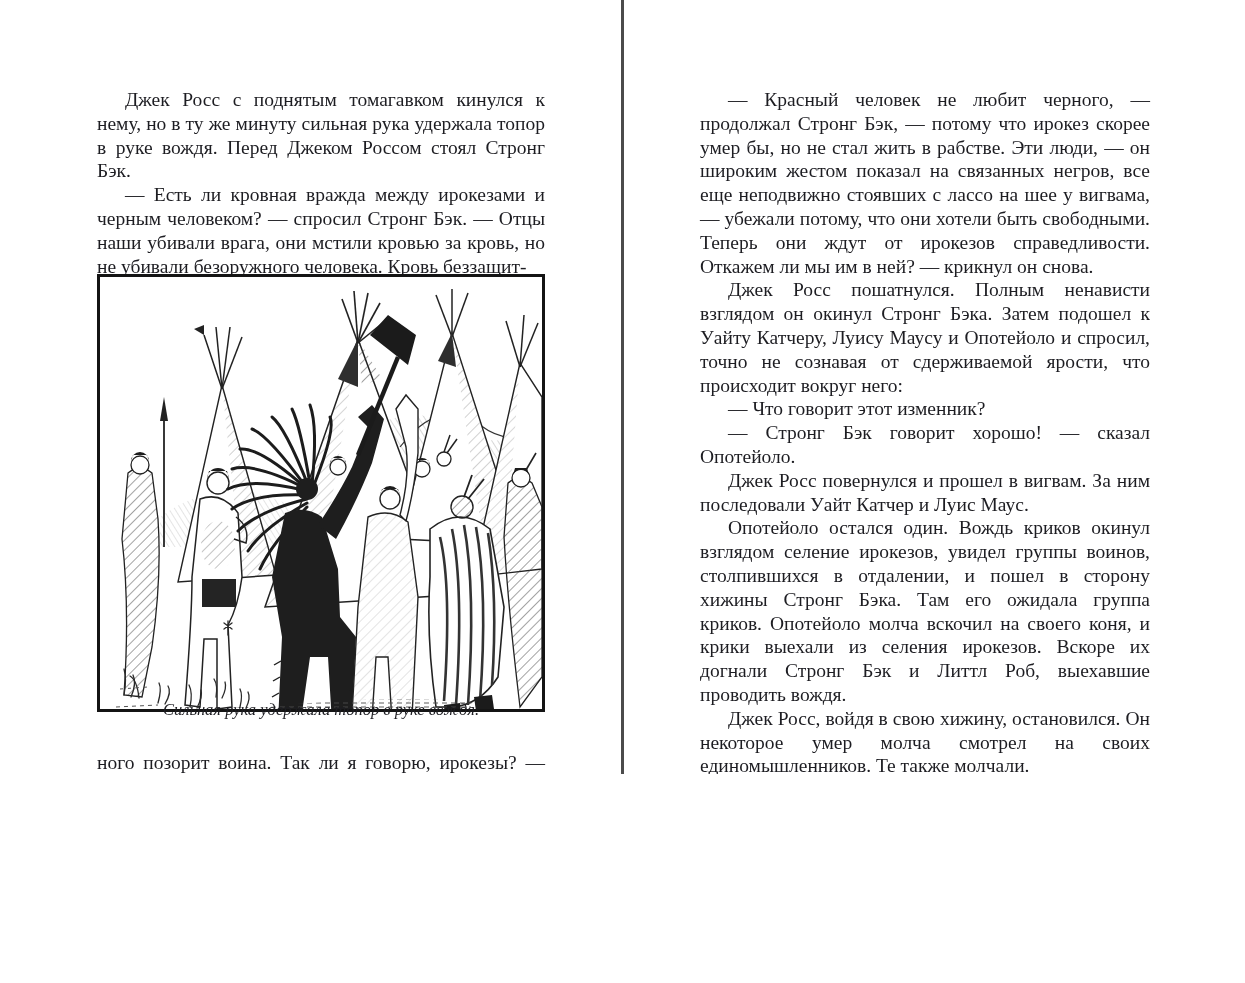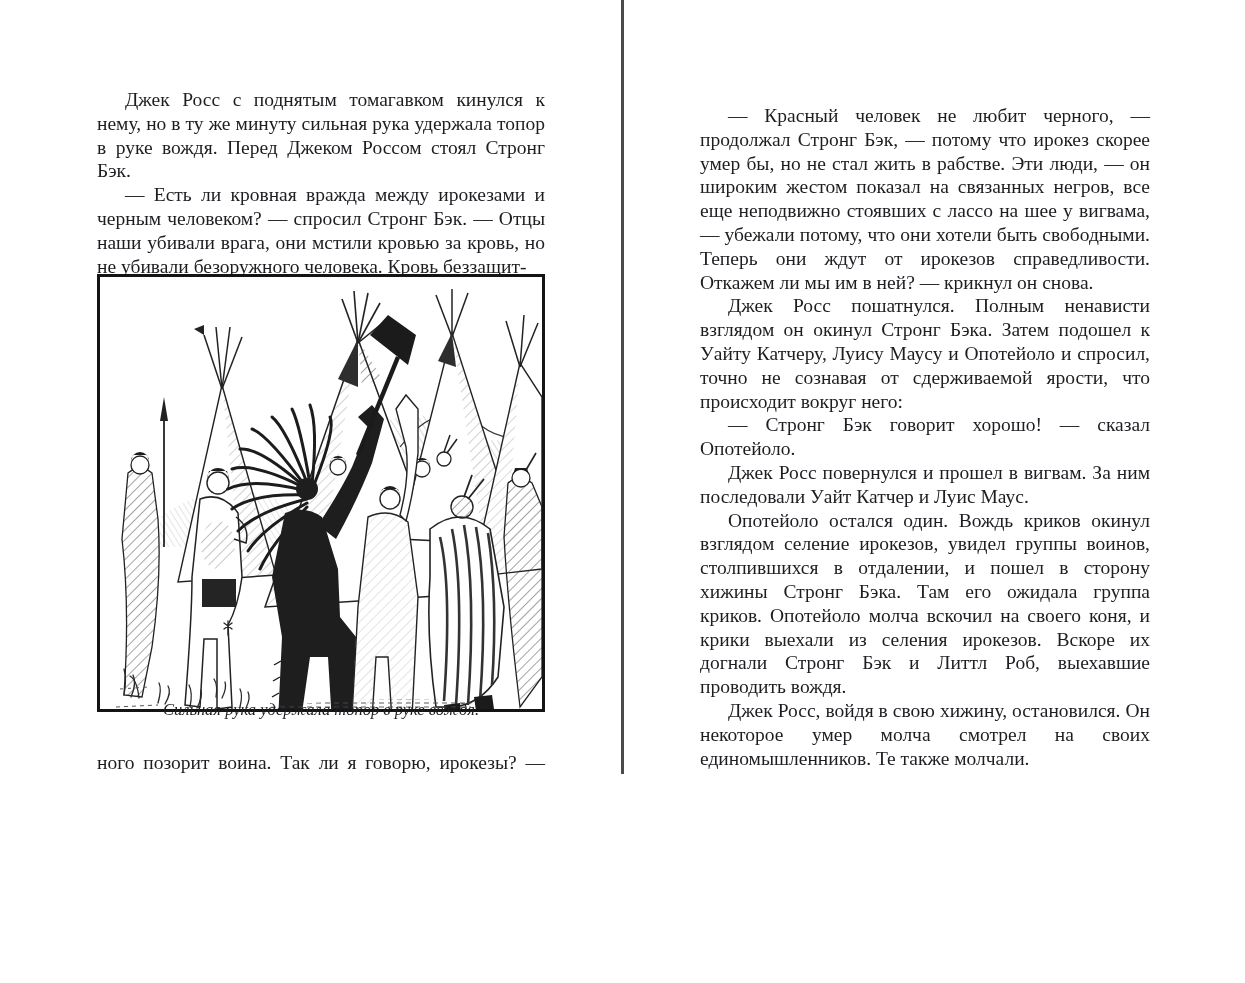--- a/index.html
+++ b/index.html
@@ -8,21 +8,21 @@
     font-family:"Liberation Serif", serif; color:#1d1d22; overflow:hidden;
   }
   .divider { position:absolute; left:621px; top:0; width:3px; height:983px; background:#4b4b4b; }
 
   .page-text { position:absolute; font-size:19.5px; line-height:23.8px; text-align:justify; }
   .page-text p { margin:0; text-indent:28px; }
   .page-text p.no-indent { text-indent:0; }
 
   .left-top   { left:97px;  top:88px;  width:448px; }
   .left-bot   { left:97px;  top:751px; width:448px; }
-  .right-main { left:700px; top:104px;  width:450px; }
+  .right-main { left:700px; top:88px;  width:450px; }
 
   .figure-frame {
     position:absolute; left:97px; top:274px; width:442px; height:432px;
     border:3px solid #141414; background:#ffffff; box-sizing:content-box;
   }
   .figure-frame svg { display:block; width:442px; height:432px; }
 
   .caption {
     position:absolute; left:97px; top:700px; width:448px;
     text-align:center; font-style:italic; font-size:16.5px; line-height:20px;
@@ -216,20 +216,21 @@
     <p>— Хуг! — пробежали по кругу сочувственные голоса.</p>
   </div>
 
   <div class="pagenum pn-left">— 60 —</div>
 
   <div class="divider"></div>
 
   <div class="page-text right-main">
     <p>— Красный человек не любит черного, — продолжал Стронг Бэк, — потому что ирокез скорее умер бы, но не стал жить в рабстве. Эти люди, — он широким жестом показал на связанных негров, все еще неподвижно стоявших с лассо на шее у вигвама, — убежали потому, что они хотели быть свободными. Теперь они ждут от ирокезов справедливости. Откажем ли мы им в ней? — крикнул он снова.</p>
     <p>Джек Росс пошатнулся. Полным ненависти взглядом он окинул Стронг Бэка. Затем подошел к Уайту Катчеру, Луису Маусу и Опотейоло и спросил, точно не сознавая от сдерживаемой ярости, что происходит вокруг него:</p>
+    <p>— Что говорит этот изменник?</p>
     <p>— Стронг Бэк говорит хорошо! — сказал Опотейоло.</p>
     <p>Джек Росс повернулся и прошел в вигвам. За ним последовали Уайт Катчер и Луис Маус.</p>
     <p>Опотейоло остался один. Вождь криков окинул взглядом селение ирокезов, увидел группы воинов, столпившихся в отдалении, и пошел в сторону хижины Стронг Бэка. Там его ожидала группа криков. Опотейоло молча вскочил на своего коня, и крики выехали из селения ирокезов. Вскоре их догнали Стронг Бэк и Литтл Роб, выехавшие проводить вождя.</p>
     <p>Джек Росс, войдя в свою хижину, остановился. Он некоторое умер молча смотрел на своих единомышленников. Те также молчали.</p>
   </div>
 
   <div class="pagenum pn-right">— 61 —</div>
 
 </div>
 

